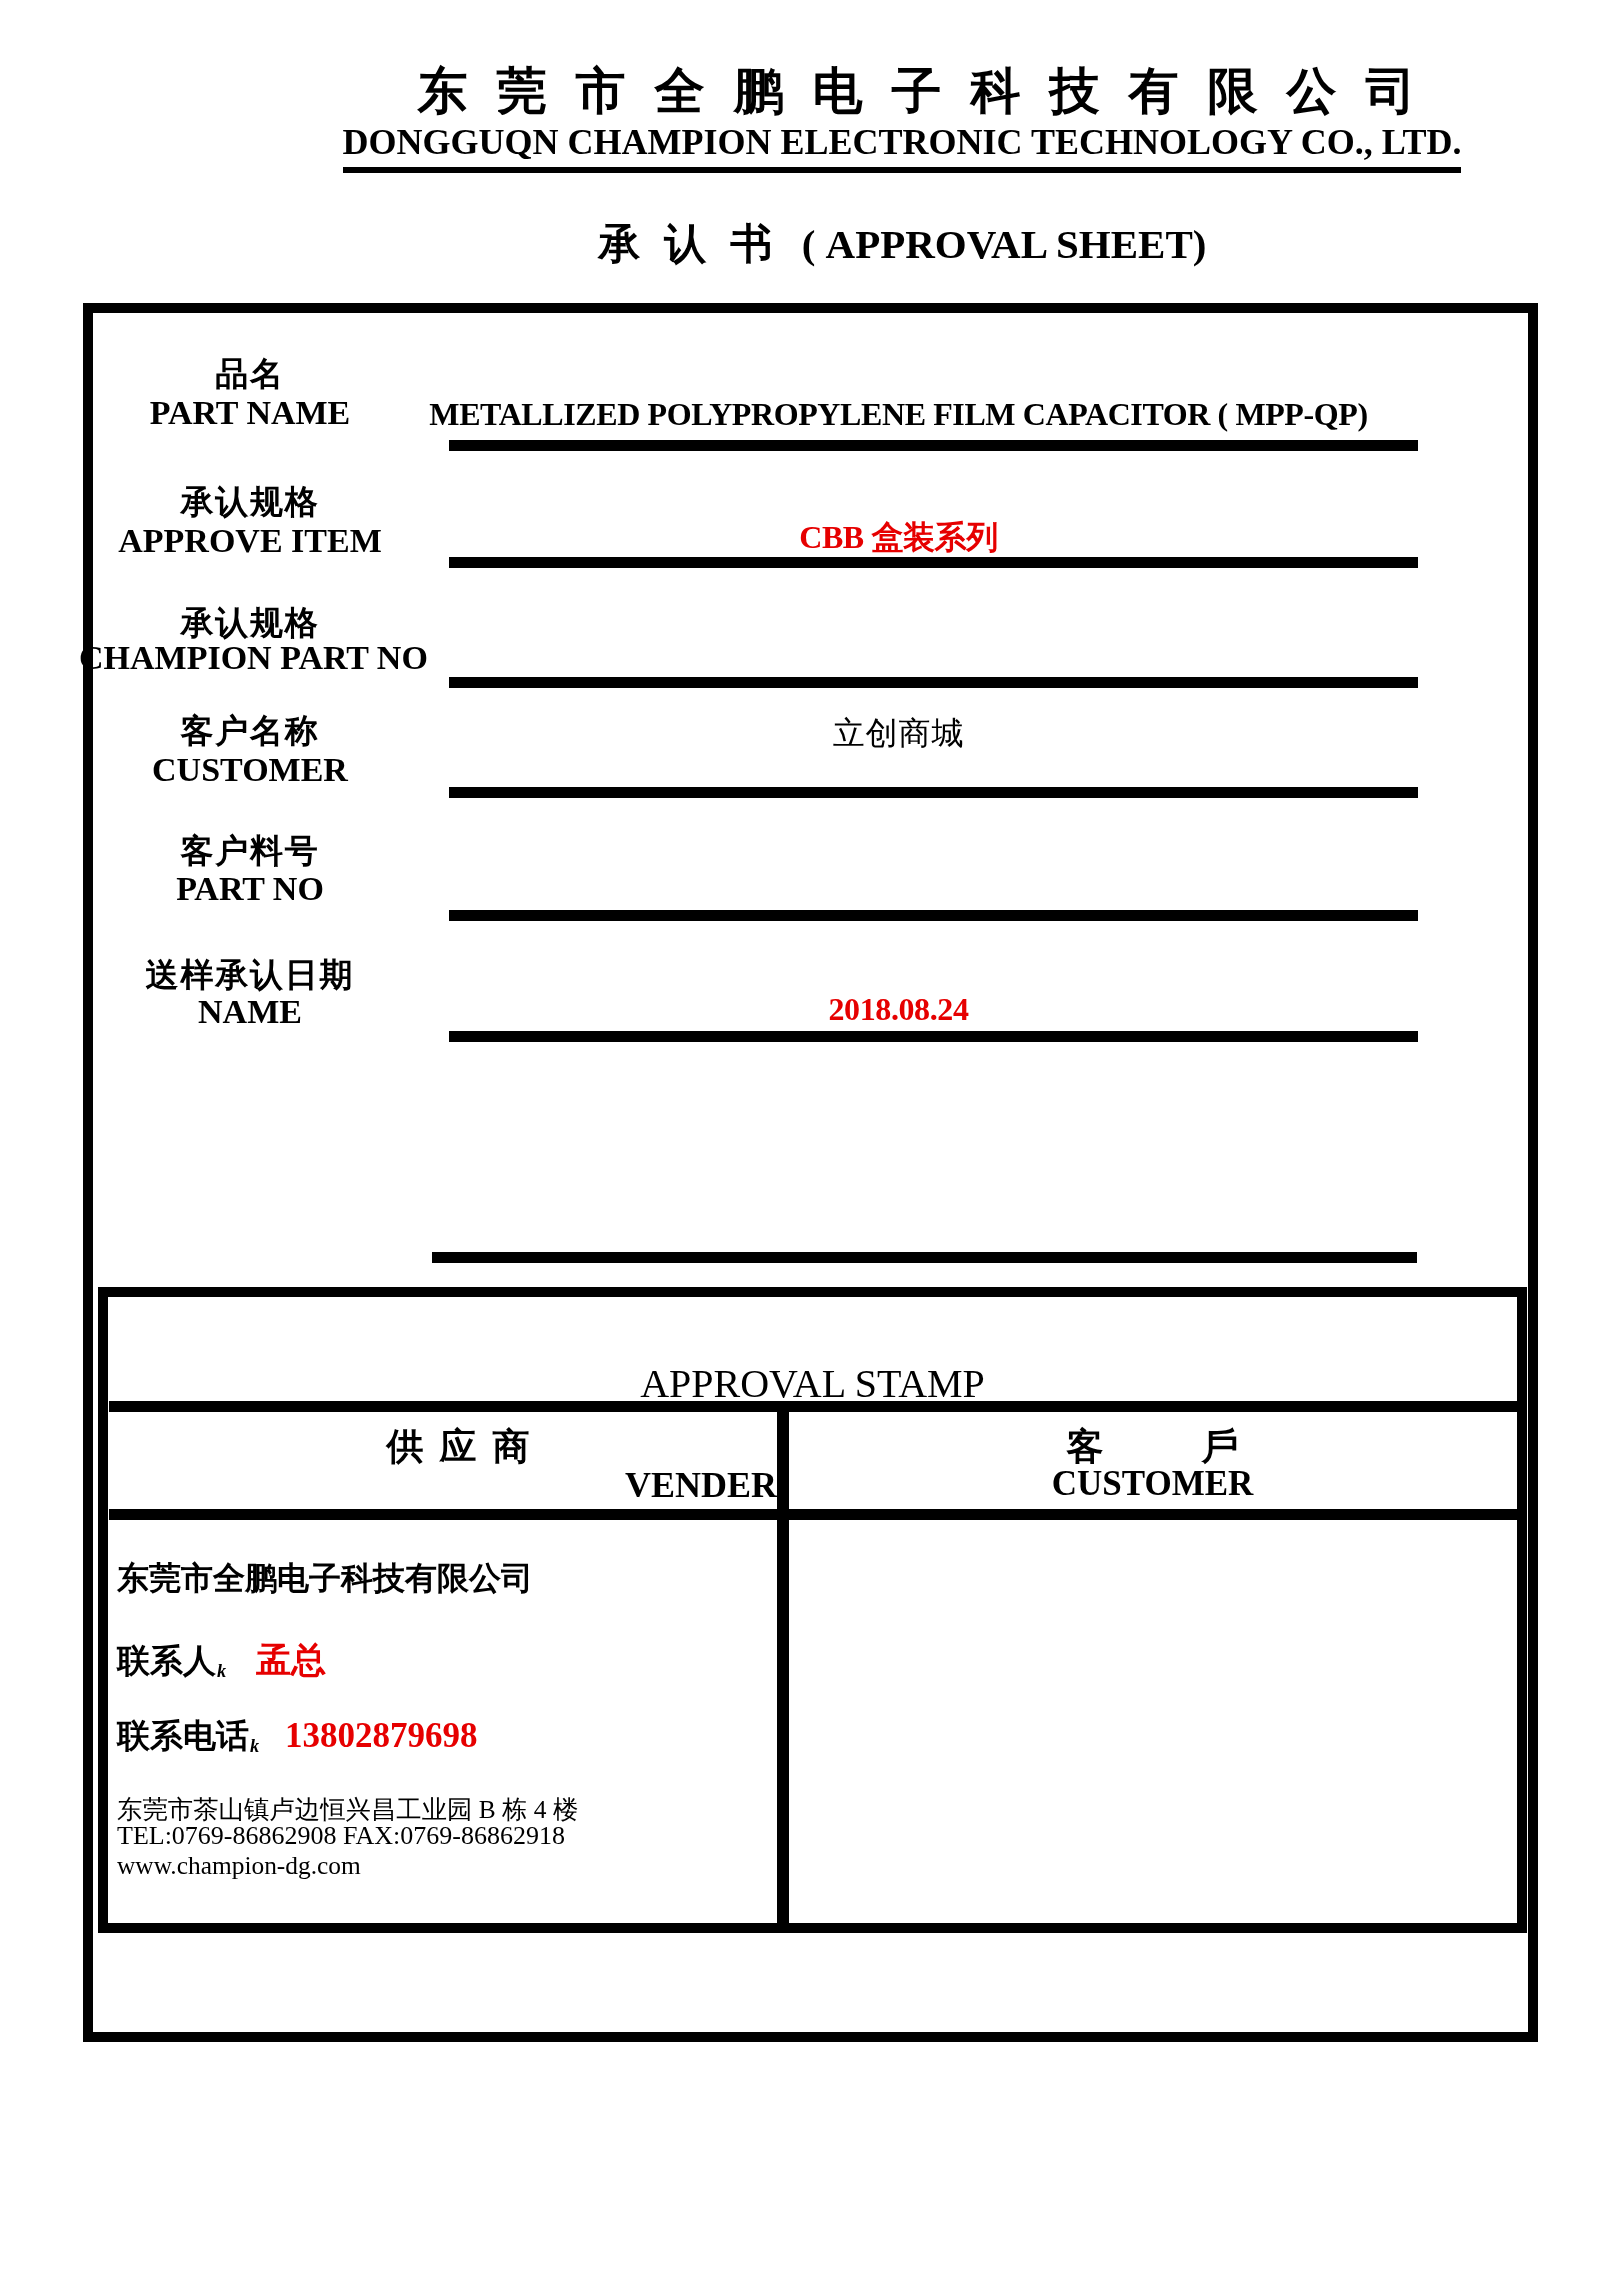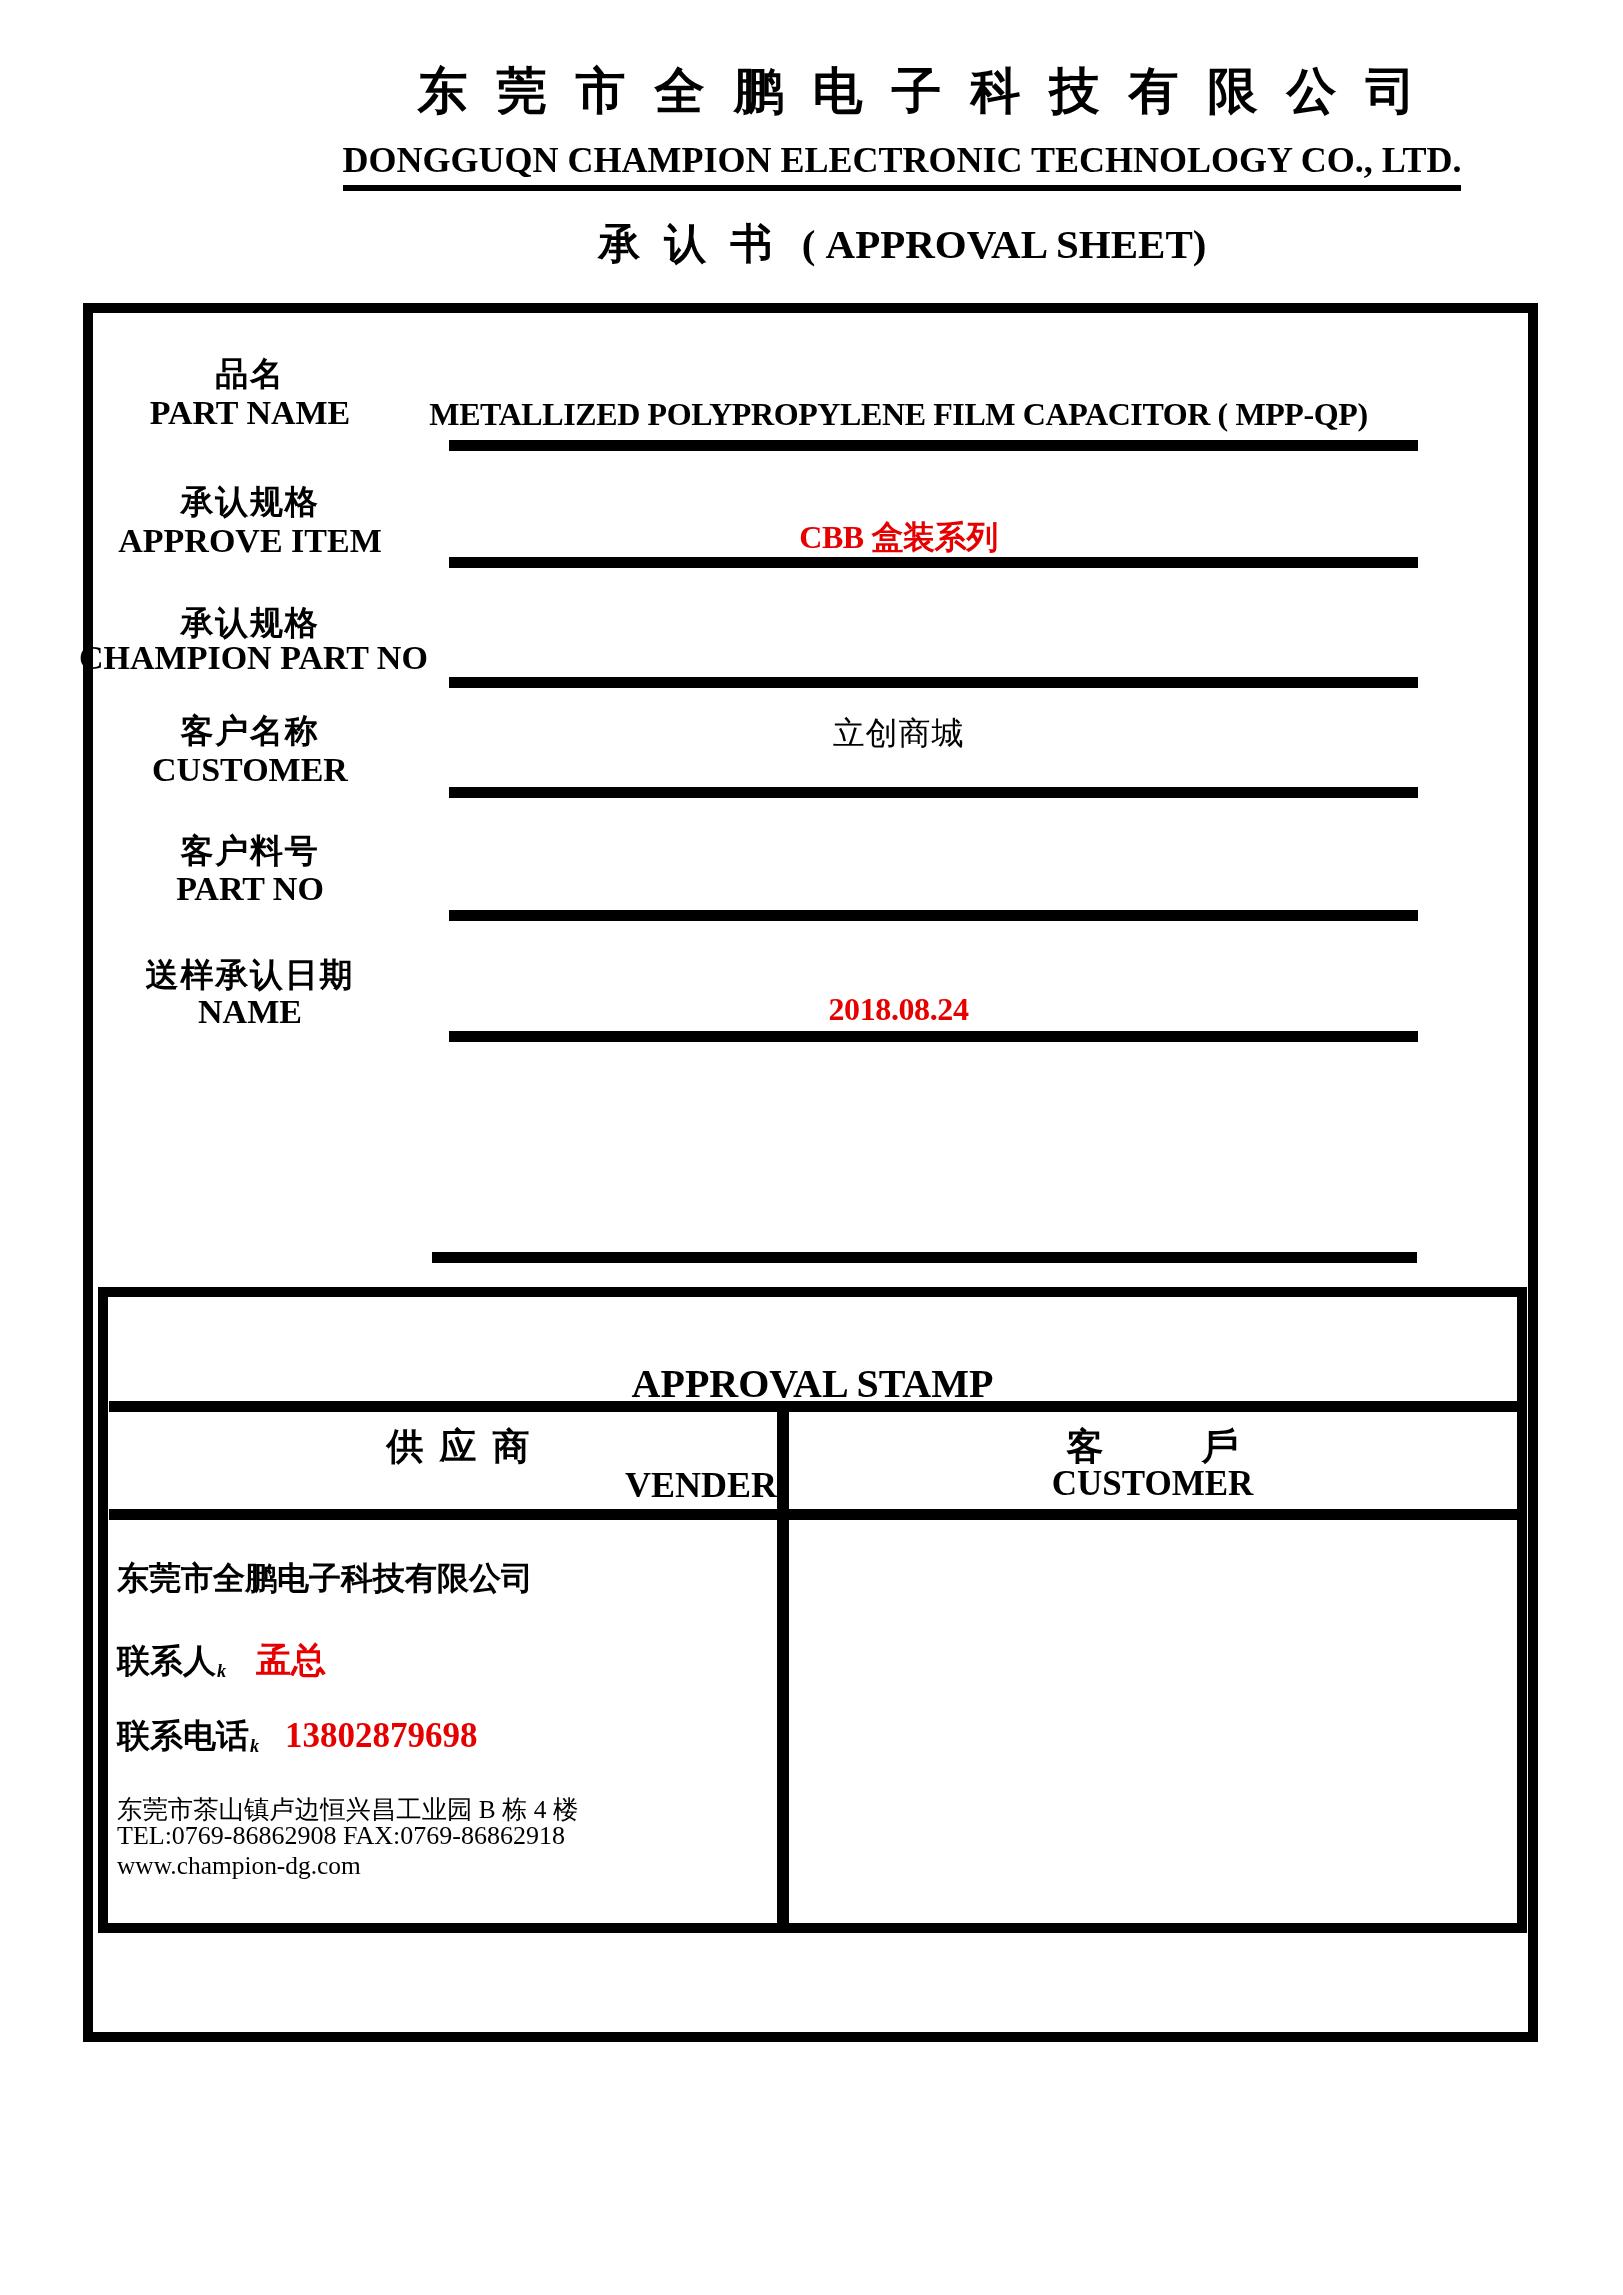--- a/index.html
+++ b/index.html
@@ -19,21 +19,21 @@
   
   .company-zh{
     left:178px;top:58px;width:1448px;height:61px;
     font-size:50px;font-weight:bold;
     letter-spacing:29px;padding-left:29px;
   }
   .company-en-wrap{left:178px;top:121px;width:1448px;height:53px;}
   .company-en{
     display:inline-block;
     font-size:36px;font-weight:bold;
-    padding-bottom:4.4px;border-bottom:6.1px solid #000;margin-top:18px;
+    padding-bottom:4.4px;border-bottom:6.1px solid #000;
   }
   .doc-title{left:174px;top:216px;width:1448px;height:54px;}
   .doc-title .zh{font-size:42px;font-weight:bold;letter-spacing:24px;padding-left:8.8px;}
   .doc-title .en{font-size:41px;font-weight:bold;margin-left:5.3px;}
 
   
   .outer-box{
     left:83px;top:303px;width:1455px;height:1739px;
     border:10.5px solid #000;box-sizing:border-box;
   }
@@ -63,21 +63,21 @@
     left:98px;top:1287px;width:1429px;height:646px;
     border:10.5px solid #000;box-sizing:border-box;
   }
   .stamp-title-zh{
     left:98px;top:1311px;width:1429px;height:49px;
     font-size:43px;font-weight:bold;text-align:center;
     letter-spacing:54px;padding-left:54px;box-sizing:border-box;
   }
   .stamp-title-en{
     left:98px;top:1360px;width:1429px;height:44px;
-    font-size:40px;font-weight:bold;text-align:center;
+    font-size:40px;font-weight:normal;text-align:center;
   }
   .stamp-div1{left:109px;top:1401px;width:1408px;height:11.4px;background:#000;}
   .stamp-div2{left:109px;top:1509px;width:1408px;height:11.4px;background:#000;}
   .stamp-vdiv{left:777px;top:1401px;width:12.3px;height:522px;background:#000;}
 
   .vendor-head-zh{
     left:124px;top:1422px;width:668px;height:44px;text-align:center;
     font-size:37px;font-weight:bold;letter-spacing:16px;padding-left:16px;box-sizing:border-box;
   }
   .vendor-head-en{

